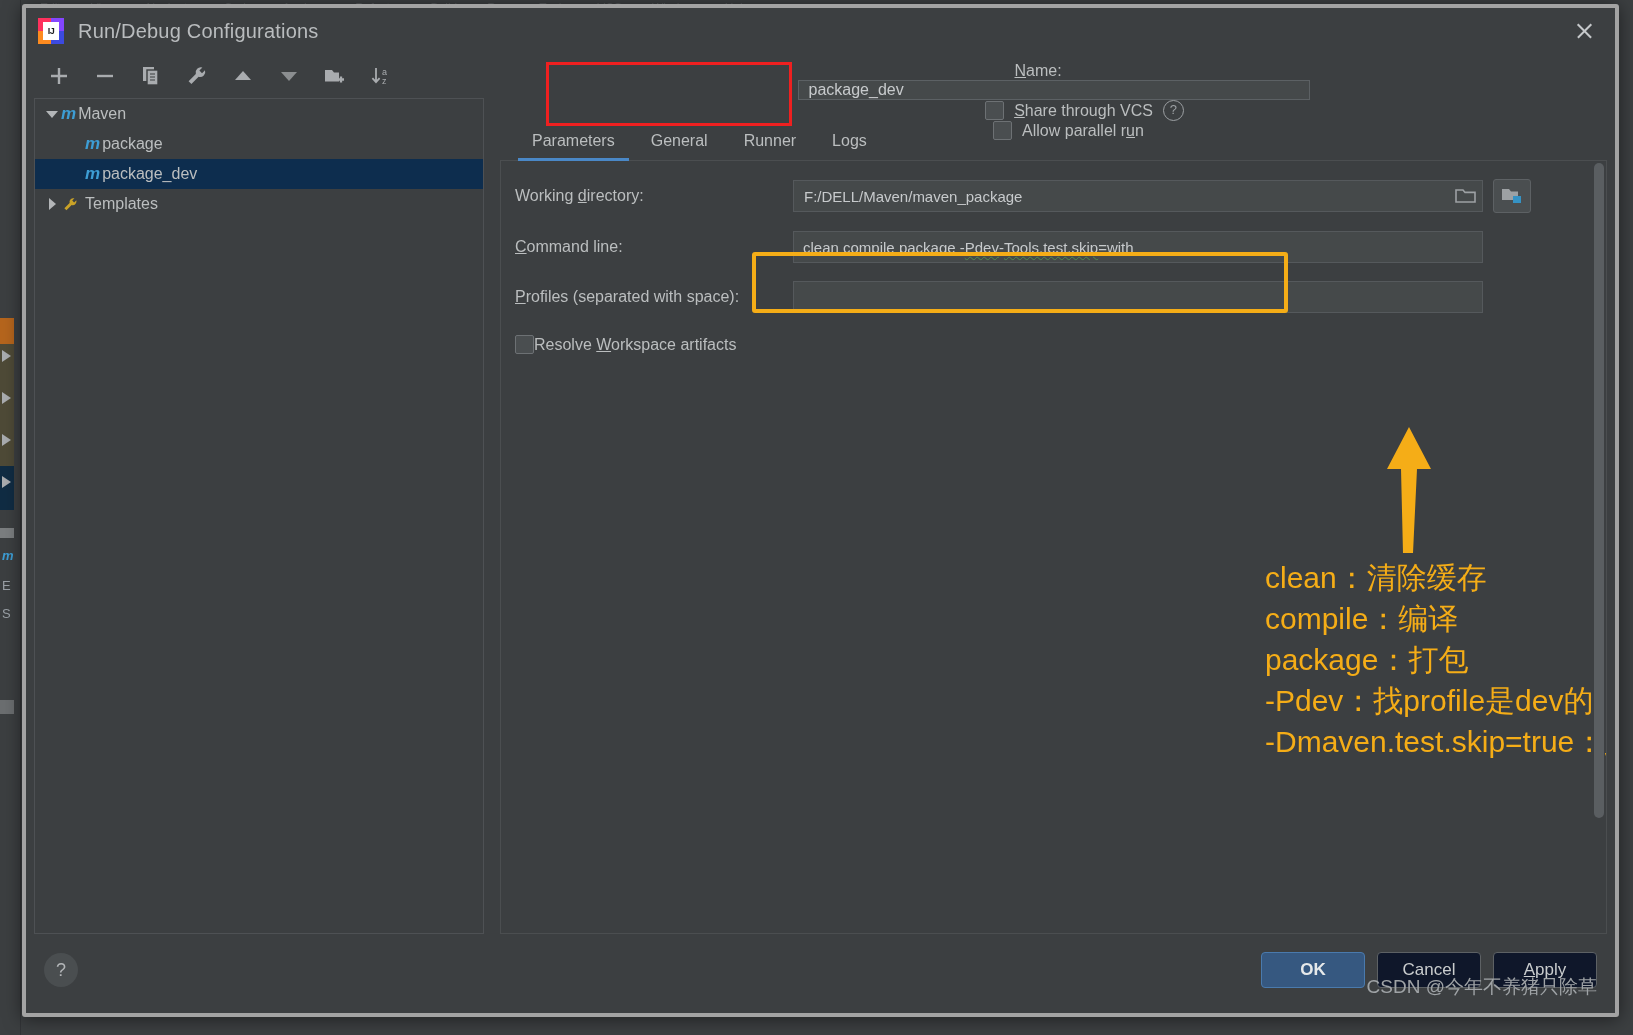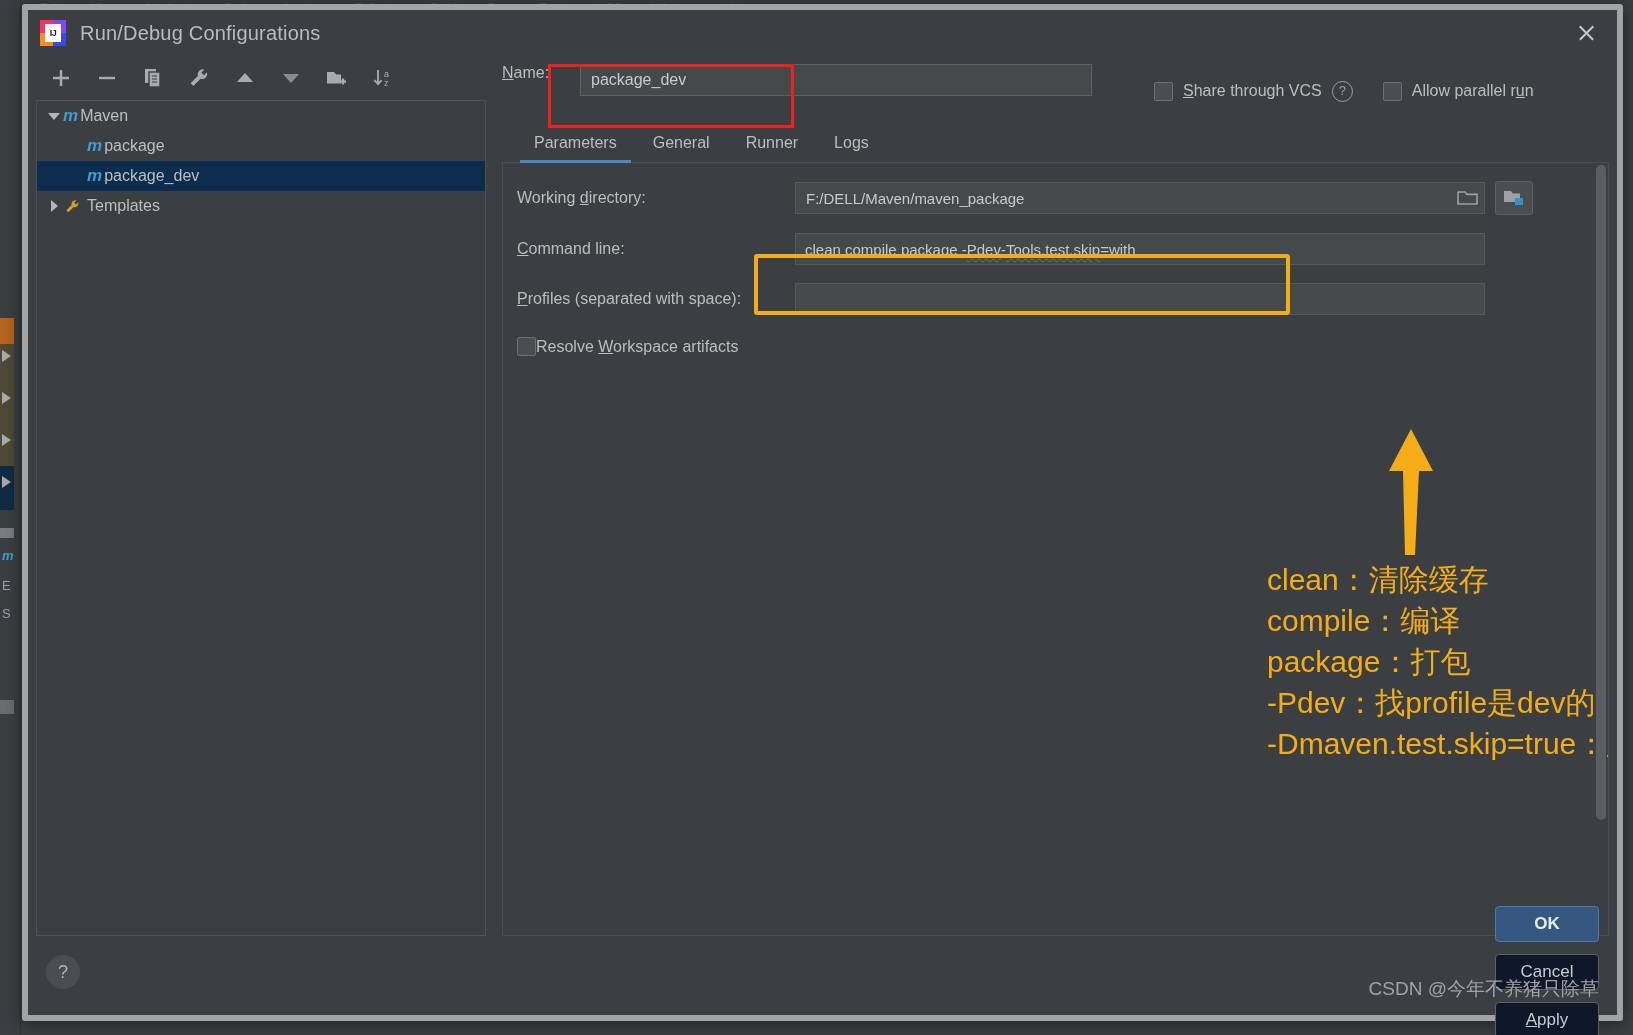--- a/index.html
+++ b/index.html
@@ -79,21 +79,21 @@
   }
 
   
   #dialog {
     position: absolute;
     left: 22px;
     top: 4px;
     width: 1589px;
     height: 1005px;
     background: #3c3f41;
-    border: 6px solid #a3a3a3;
+    border: 4px solid #a3a3a3;
     border-radius: 3px;
     box-shadow: 0 2px 18px rgba(0,0,0,0.5);
   }
 
   
   #title-bar {
     height: 46px;
     display: flex;
     align-items: center;
     padding: 0 12px 0 12px;
@@ -227,24 +227,26 @@
   #right-panel {
     flex: 1;
     display: flex;
     flex-direction: column;
     padding-left: 6px;
     position: relative;
   }
 
   #name-row {
     display: flex;
+    align-items: center;
     height: 62px;
     padding-top: 8px;
     box-sizing: border-box;
     position: relative;
+    flex-direction: column;
   }
   #name-label {
     font-size: 16px;
     color: #bbbebf;
     width: 78px;
     flex: 0 0 auto;
   }
   .u { text-decoration: underline; }
   #name-input {
     width: 512px;
@@ -492,21 +494,20 @@
     color: #b3b6b8;
     font-size: 18px;
     line-height: 34px;
     text-align: center;
     cursor: pointer;
   }
   #footer-buttons {
     margin-left: auto;
     display: flex;
     gap: 12px;
-    flex-direction: column;
   }
   .dlg-btn {
     min-width: 104px;
     height: 36px;
     border-radius: 4px;
     font-size: 17px;
     font-family: "Liberation Sans", sans-serif;
     cursor: pointer;
     border: 1px solid #5d6164;
     background: #0f172a;

